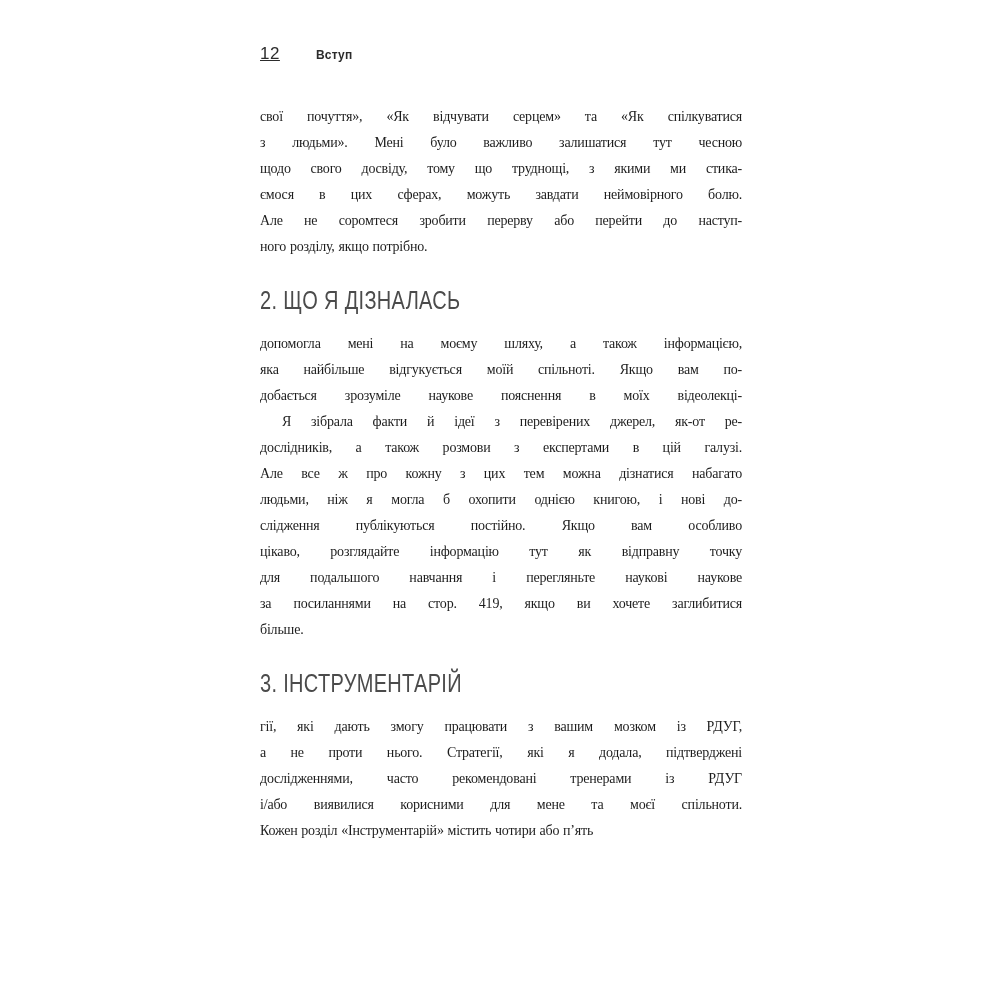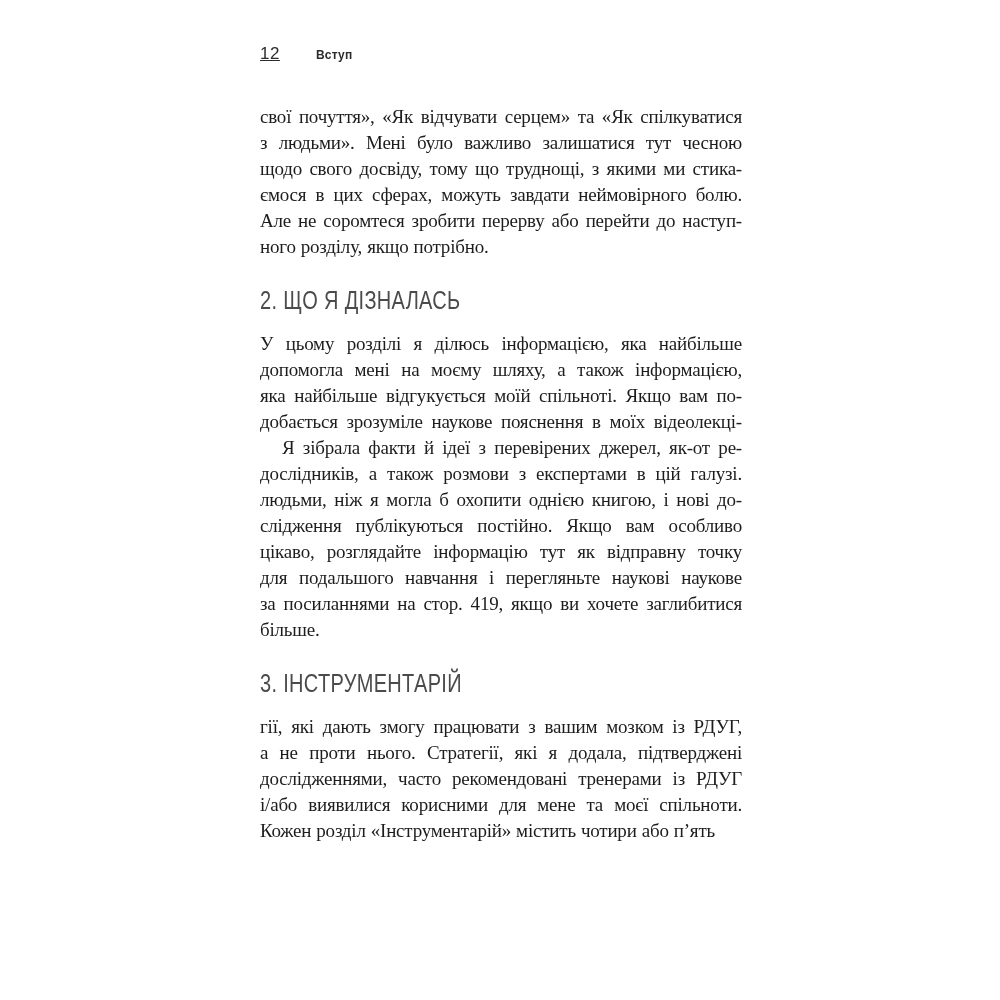--- a/index.html
+++ b/index.html
@@ -43,21 +43,21 @@
     text-decoration: underline;
   }
   .running-title{
     font-size: 12px;
     font-weight: 700;
     letter-spacing: 0.2px;
   }
   
   .page-body{ margin-top: 40px; }
   .para{
-    font-size: 19px;
+    font-size: 14px;
     line-height: 26px;
     letter-spacing: -0.2px;
     color: var(--body-text);
     word-spacing: 0.5px;
   }
   .para .line{
     text-align: justify;
     text-align-last: justify;
     height: 26px;
     white-space: nowrap;
@@ -94,28 +94,28 @@
         <div class="para">
           <div class="line">свої почуття», «Як відчувати серцем» та «Як спілкуватися</div>
           <div class="line">з людьми». Мені було важливо залишатися тут чесною</div>
           <div class="line">щодо свого досвіду, тому що труднощі, з якими ми стика-</div>
           <div class="line">ємося в цих сферах, можуть завдати неймовірного болю.</div>
           <div class="line">Але не соромтеся зробити перерву або перейти до наступ-</div>
           <div class="line last-line">ного розділу, якщо потрібно.</div>
         </div>
         <h2 class="section-heading">2. ЩО Я ДІЗНАЛАСЬ</h2>
         <div class="para">
-          <div class="line">У цьому розділі я ділюсь інформацією, яка найбільше</div>
           <div class="line">допомогла мені на моєму шляху, а також інформацією,</div>
           <div class="line">яка найбільше відгукується моїй спільноті. Якщо вам по-</div>
           <div class="line">добається зрозуміле наукове пояснення в моїх відеолекці-</div>
         </div>
         <div class="para indent-first">
           <div class="line">Я зібрала факти й ідеї з перевірених джерел, як-от ре-</div>
           <div class="line">дослідників, а також розмови з експертами в цій галузі.</div>
+          <div class="line">Але все ж про кожну з цих тем можна дізнатися набагато</div>
           <div class="line">людьми, ніж я могла б охопити однією книгою, і нові до-</div>
           <div class="line">слідження публікуються постійно. Якщо вам особливо</div>
           <div class="line">цікаво, розглядайте інформацію тут як відправну точку</div>
           <div class="line">для подальшого навчання і перегляньте наукові наукове</div>
           <div class="line">за посиланнями на стор. 419, якщо ви хочете заглибитися</div>
           <div class="line last-line">більше.</div>
         </div>
         <h2 class="section-heading">3. ІНСТРУМЕНТАРІЙ</h2>
         <div class="para">
           <div class="line">гії, які дають змогу працювати з вашим мозком із РДУГ,</div>

